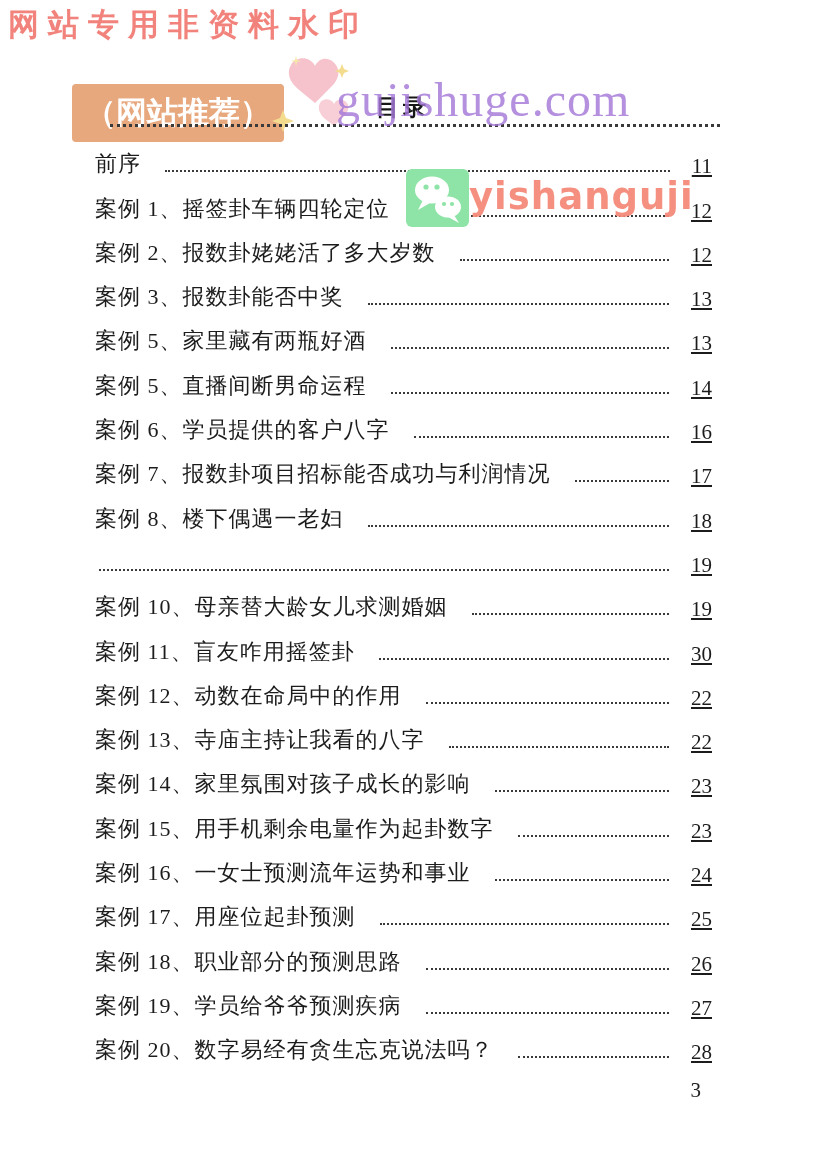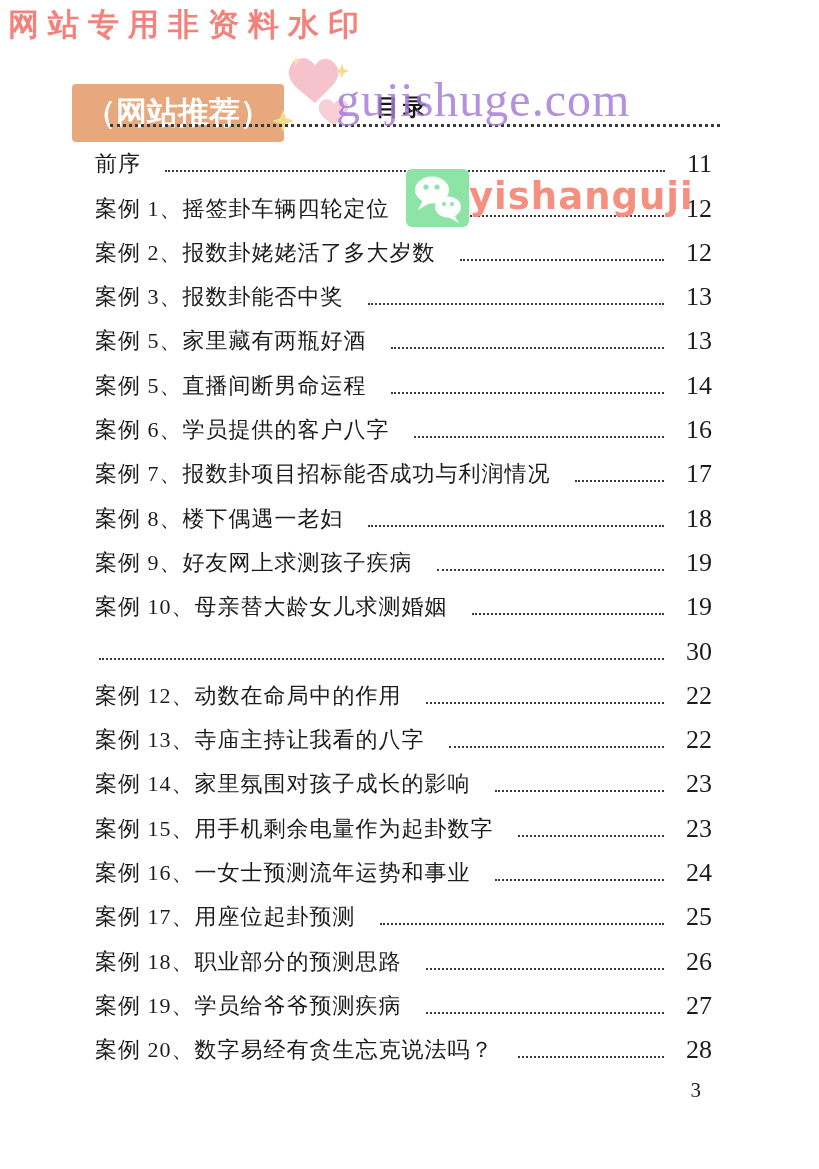--- a/index.html
+++ b/index.html
@@ -69,21 +69,21 @@
   }
   .toc-label{
     font-size:22px;letter-spacing:1px;white-space:nowrap;
     padding-bottom:3px;
   }
   .toc-leader{
     flex:1;border-bottom:2px dotted #3a3a3a;
     margin:0 2px 10px 4px;min-width:12px;
   }
   .toc-page{
-    font-size:26px;padding-bottom:3px;
+    font-size:21px;padding-bottom:3px;text-decoration:underline;
   }
   
   .folio{
     position:absolute;right:118px;top:1078px;font-size:21px;color:#222;
   }
 </style>
 </head>
 <body>
 
 <div class="wm-top">网站专用非资料水印</div>
@@ -172,32 +172,32 @@
     <span class="toc-page">17</span>
   </div>
 
   <div class="toc-row">
     <span class="toc-label">案例 8、楼下偶遇一老妇</span>
     <span class="toc-leader"></span>
     <span class="toc-page">18</span>
   </div>
 
   <div class="toc-row">
-    <span class="toc-label">案例 9、好友网上求测孩子疾病</span>
     <span class="toc-leader"></span>
     <span class="toc-page">19</span>
   </div>
 
   <div class="toc-row">
     <span class="toc-label">案例 10、母亲替大龄女儿求测婚姻</span>
     <span class="toc-leader"></span>
     <span class="toc-page">19</span>
   </div>
 
   <div class="toc-row">
+    <span class="toc-label">案例 11、盲友咋用摇签卦</span>
     <span class="toc-leader"></span>
     <span class="toc-page">30</span>
   </div>
 
   <div class="toc-row">
     <span class="toc-label">案例 12、动数在命局中的作用</span>
     <span class="toc-leader"></span>
     <span class="toc-page">22</span>
   </div>
 

